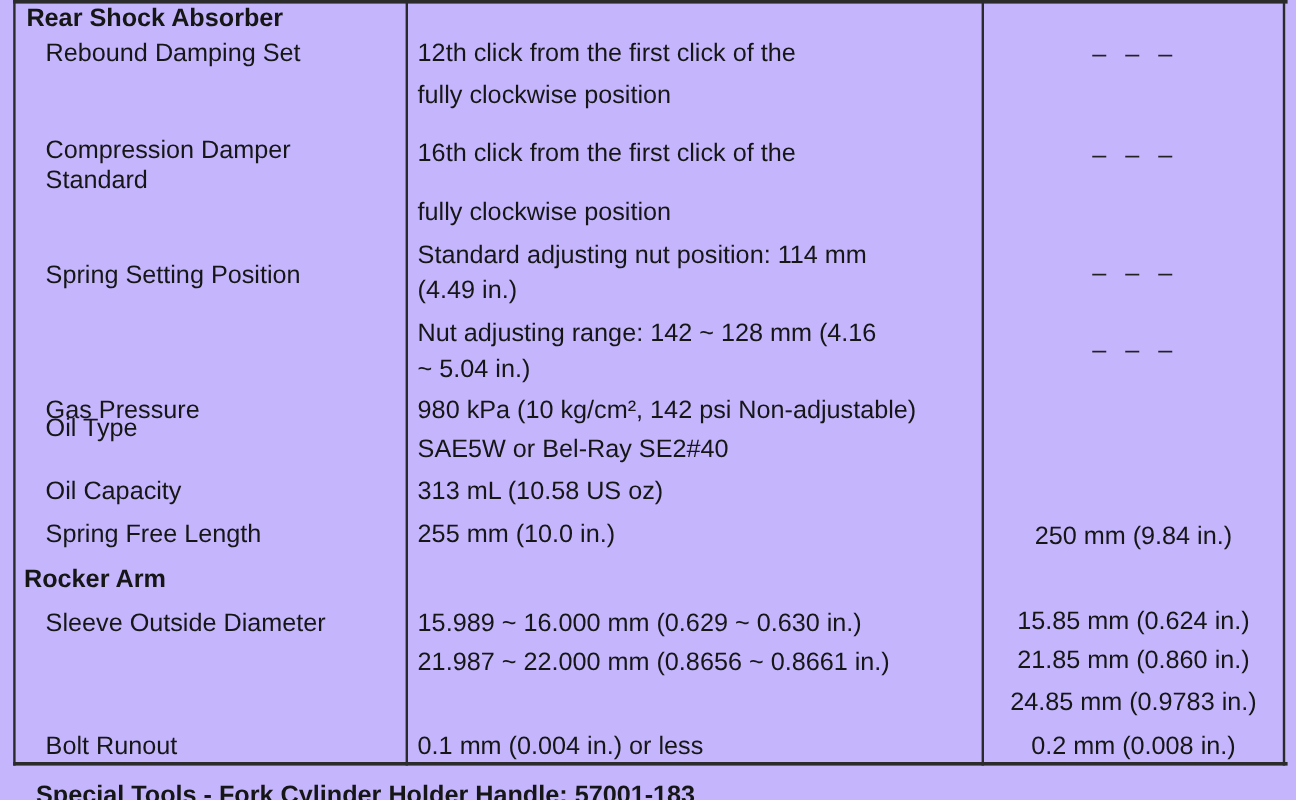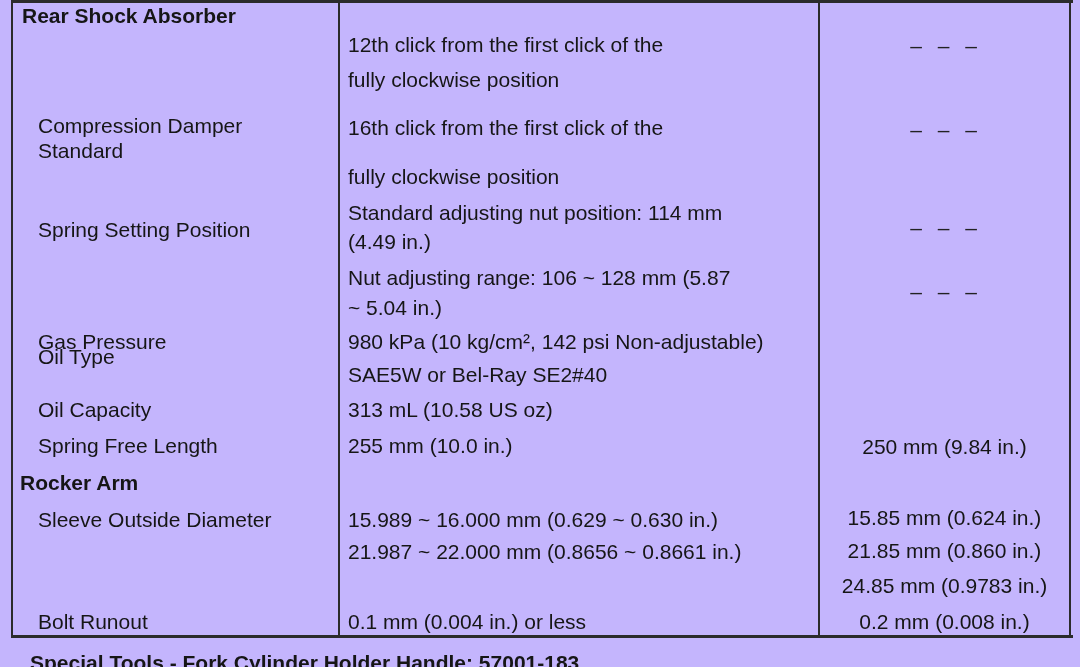--- a/index.html
+++ b/index.html
@@ -23,37 +23,38 @@
 <div class="page">
 
   <div class="hline" style="top:0; height:3px;"></div>
   <div class="hline" style="top:635px; height:3px;"></div>
   <div class="vline" style="left:11px;"></div>
   <div class="vline" style="left:338px;"></div>
   <div class="vline" style="left:818px;"></div>
   <div class="vline" style="left:1069px;"></div>
 
   <div class="tline b" style="top:3px;   left:22px;">Rear Shock Absorber</div>
+  <div class="tline" style="top:32px;  left:38px;">Rebound Damping Set</div>
   <div class="tline wrap2" style="top:113px; left:38px; width:250px;">Compression Damper Standard</div>
   <div class="tline" style="top:217px; left:38px;">Spring Setting Position</div>
   <div class="tline" style="top:329px; left:38px;">Gas Pressure</div>
   <div class="tline" style="top:344px; left:38px;">Oil Type</div>
   <div class="tline" style="top:397px; left:38px;">Oil Capacity</div>
   <div class="tline" style="top:433px; left:38px;">Spring Free Length</div>
   <div class="tline b" style="top:470px; left:20px;">Rocker Arm</div>
   <div class="tline" style="top:507px; left:38px;">Sleeve Outside Diameter</div>
   <div class="tline" style="top:609px; left:38px;">Bolt Runout</div>
 
   <div class="tline" style="top:32px;  left:348px;">12th click from the first click of the</div>
   <div class="tline" style="top:67px;  left:348px;">fully clockwise position</div>
   <div class="tline" style="top:115px; left:348px;">16th click from the first click of the</div>
   <div class="tline" style="top:164px; left:348px;">fully clockwise position</div>
   <div class="tline" style="top:200px; left:348px;">Standard adjusting nut position: 114 mm</div>
   <div class="tline" style="top:229px; left:348px;">(4.49 in.)</div>
-  <div class="tline" style="top:265px; left:348px;">Nut adjusting range: 106 ~ 128 mm (5.87</div>
+  <div class="tline" style="top:265px; left:348px;">Nut adjusting range: 142 ~ 128 mm (4.16</div>
   <div class="tline" style="top:295px; left:348px;">~ 5.04 in.)</div>
   <div class="tline" style="top:329px; left:348px;">980 kPa (10 kg/cm², 142 psi Non-adjustable)</div>
   <div class="tline" style="top:362px; left:348px;">SAE5W or Bel-Ray SE2#40</div>
   <div class="tline" style="top:397px; left:348px;">313 mL (10.58 US oz)</div>
   <div class="tline" style="top:433px; left:348px;">255 mm (10.0 in.)</div>
   <div class="tline" style="top:507px; left:348px;">15.989 ~ 16.000 mm (0.629 ~ 0.630 in.)</div>
   <div class="tline" style="top:539px; left:348px;">21.987 ~ 22.000 mm (0.8656 ~ 0.8661 in.)</div>
   <div class="tline" style="top:609px; left:348px;">0.1 mm (0.004 in.) or less</div>
 
   <div class="tline c3 dash" style="top:33px;">– – –</div>

